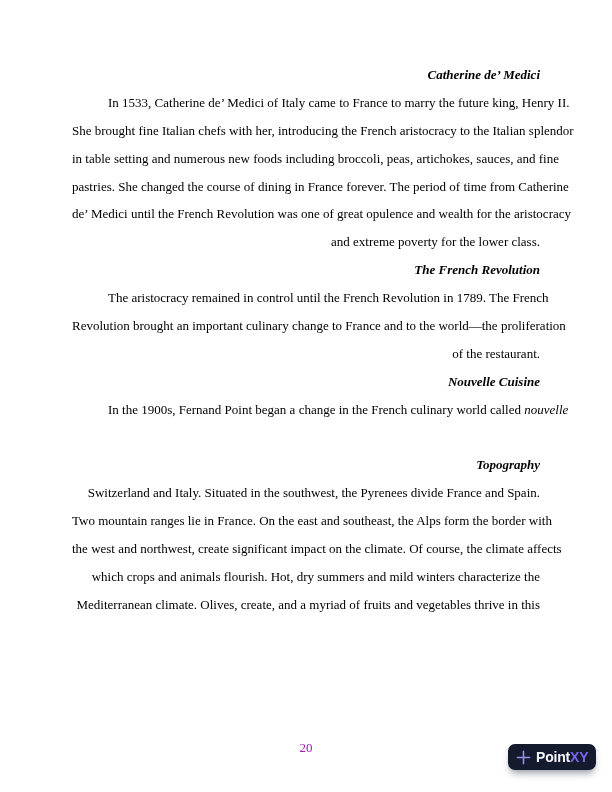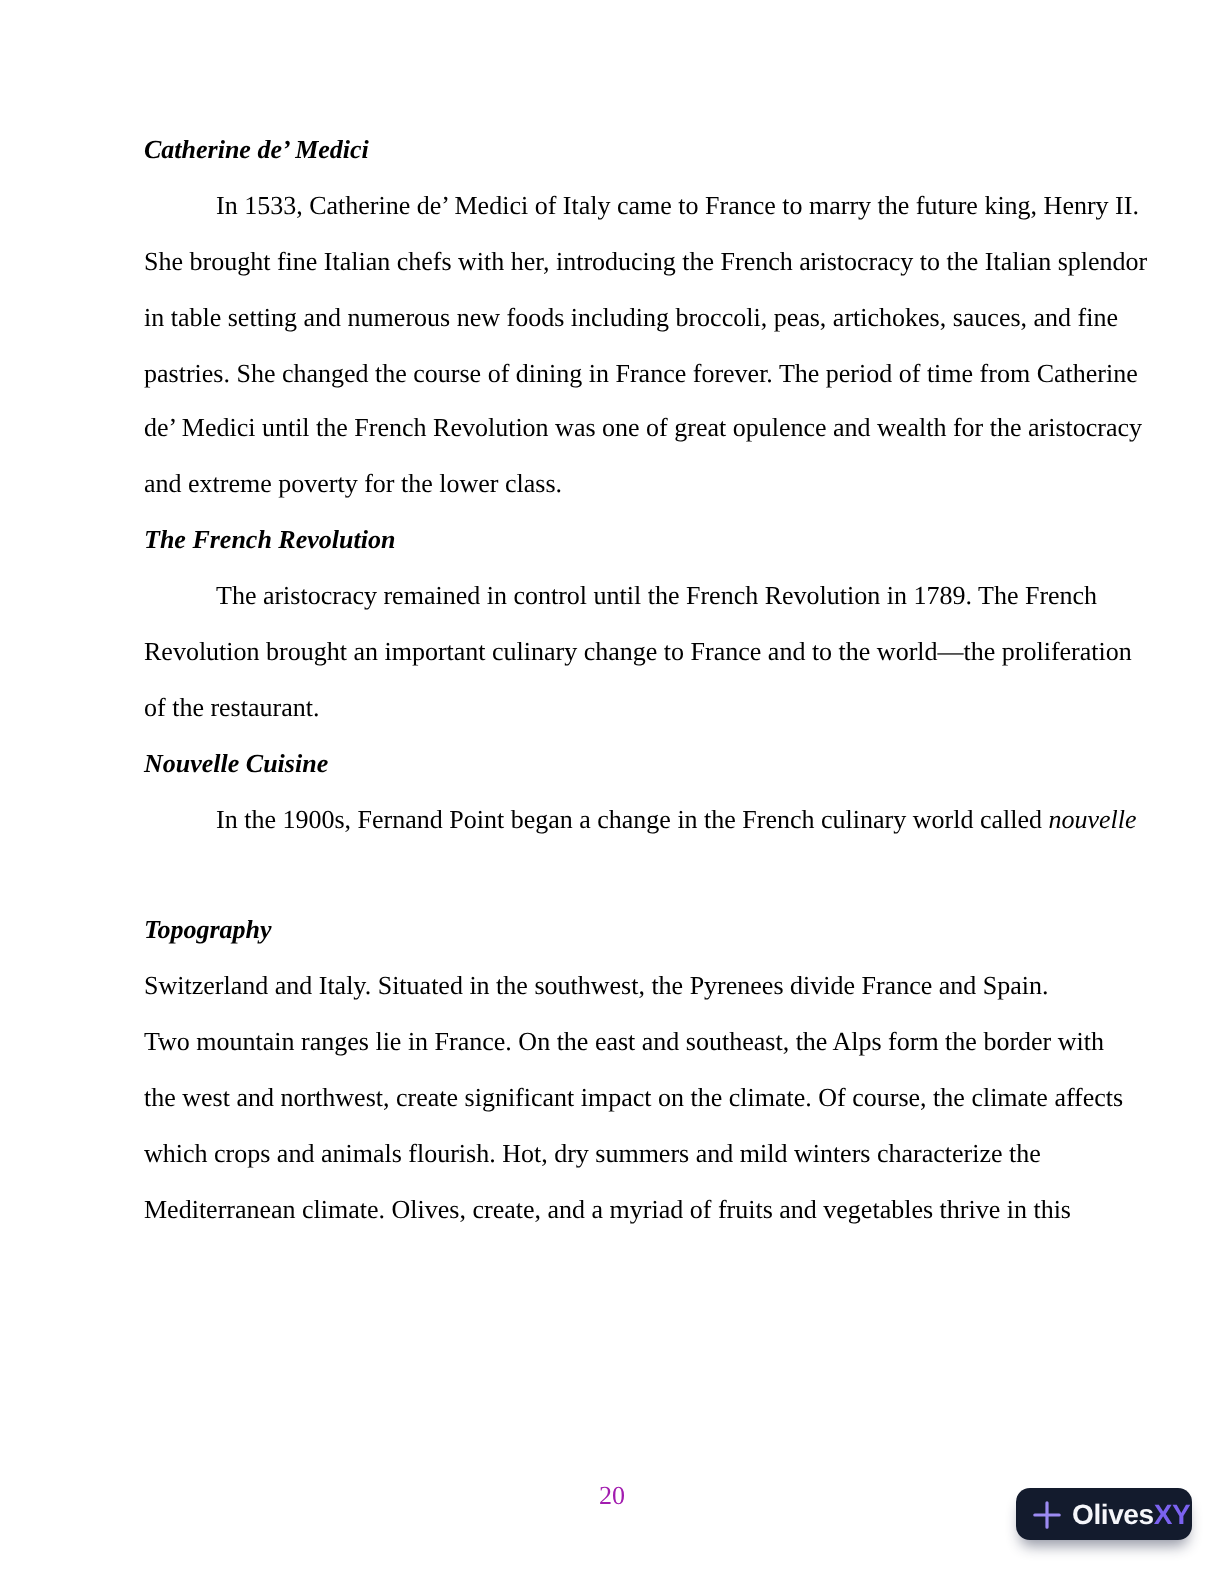--- a/index.html
+++ b/index.html
@@ -14,20 +14,21 @@
     background: #ffffff;
     overflow: hidden;
     font-family: "Liberation Serif", serif;
   }
   .doc {
     position: absolute;
     left: 72px;
     top: 61px;
     width: 468px;
     color: #000000;
+    text-align: right;
   }
   .line {
     height: 27.9px;
     line-height: 27.9px;
     font-size: 13px;
     white-space: nowrap;
   }
   .line.heading {
     font-weight: bold;
     font-style: italic;
@@ -107,16 +108,16 @@
     </div>
 
   <div class="pagenum">20</div>
 
   <div class="logo-badge" style="background: rgb(19, 27, 45);">
     <span class="plus-wrap">
       <svg width="15" height="15" viewBox="0 0 16 16" aria-hidden="true">
         <path d="M8 1.5 V14.5 M1.5 8 H14.5" stroke="#9c8bf2" stroke-width="1.7" stroke-linecap="round" fill="none"></path>
       </svg>
     </span>
-    <span class="logo-text" style="color: rgb(245, 246, 250);"><span>Olives</span><span class="logo-accent" style="color: rgb(123, 98, 240);">XY</span></span>
+    <span class="logo-text" style="color: rgb(245, 246, 250);"><span>Point</span><span class="logo-accent" style="color: rgb(123, 98, 240);">XY</span></span>
   </div>
 
 </div>
 
 </body></html>

